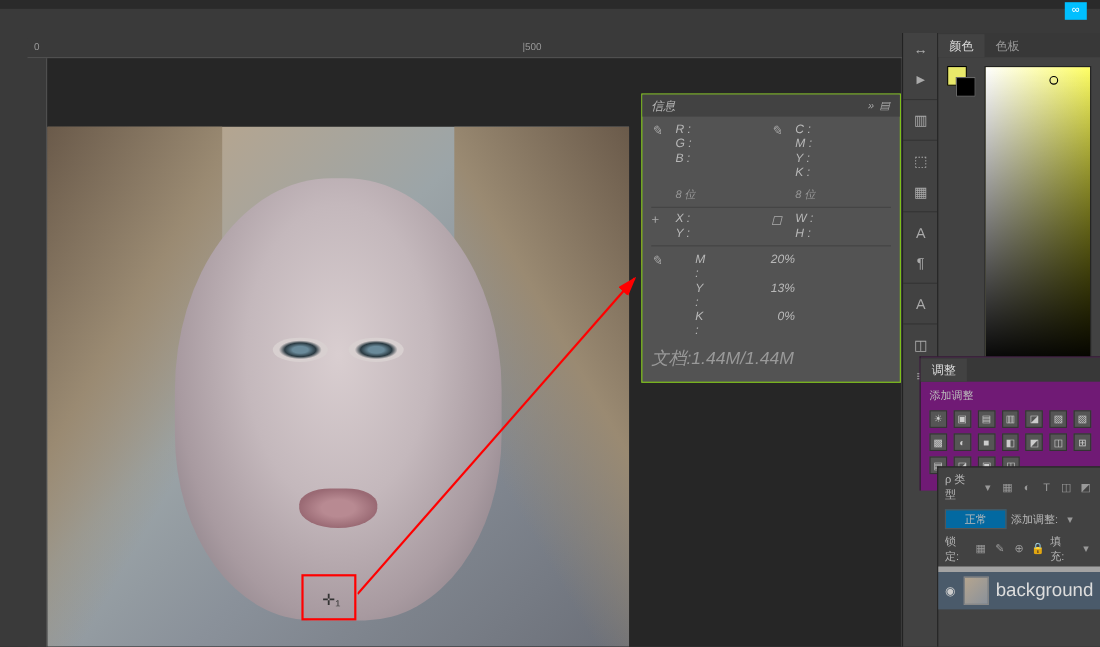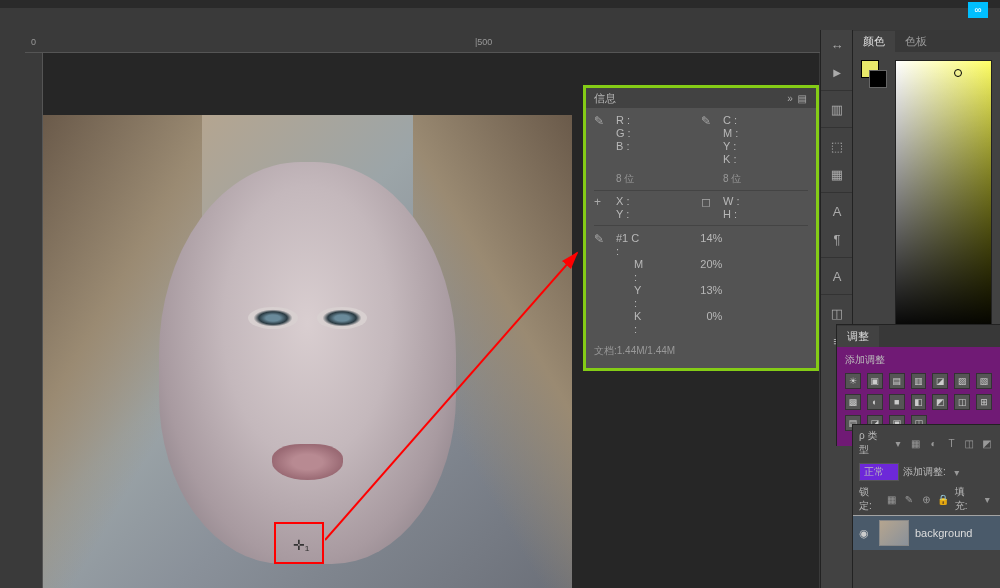--- a/index.html
+++ b/index.html
@@ -24,35 +24,35 @@
     .hair-l { position: absolute; top: 0; left: 0; width: 30%; height: 100%; background: linear-gradient(120deg, #6a5a4a 0%, #9a8a72 40%, transparent 70%); }
     .hair-r { position: absolute; top: 0; right: 0; width: 30%; height: 100%; background: linear-gradient(240deg, #6a5a4a 0%, #9a8a72 40%, transparent 70%); }
     
     .annotation-box { position: absolute; border: 2px solid #ff0000; pointer-events: none; }
     .annotation-sampler { top: 522px; left: 274px; width: 50px; height: 42px; }
     .sampler-point { position: absolute; top: 537px; left: 293px; color: #333; font-size: 14px; pointer-events: none; }
     .annotation-cmyk { top: 189px; left: 583px; width: 140px; height: 52px; }
     .annotation-arrow { position: absolute; top: 245px; left: 325px; width: 260px; height: 300px; pointer-events: none; }
     
     
-    .info-panel { position: absolute; top: 85px; left: 583px; width: 236px; background: #535353; border: 3px solid #84cc16; }
+    .info-panel { position: absolute; top: 85px; left: 583px; width: 236px; background: #535353; border: 1px solid #84cc16; font-style: italic; }
     .info-header { height: 20px; background: #424242; display: flex; align-items: center; padding: 0 8px; justify-content: space-between; }
     .info-menu { color: #aaa; font-size: 10px; letter-spacing: 1px; }
     .info-body { padding: 6px 8px 10px; }
     .info-row { display: flex; margin-bottom: 4px; }
     .info-col { flex: 1; display: flex; gap: 6px; }
     .info-icon { width: 16px; flex-shrink: 0; color: #aaa; font-size: 12px; }
     .info-kv { flex: 1; }
     .info-kv div { display: flex; justify-content: space-between; line-height: 13px; }
     .info-lbl { width: 18px; }
     .info-val { text-align: right; }
     .info-sub { font-size: 10px; color: #999; margin-left: 22px; margin-top: 2px; }
     .info-divider { border-top: 1px solid #444; margin: 4px 0; }
     .info-sample { margin-top: 6px; }
-    .info-doc { font-size: 10px; color: #999; margin-top: 8px; }
+    .info-doc { font-size: 16px; color: #999; margin-top: 8px; }
     .info-help { font-size: 10px; color: #999; margin-top: 6px; line-height: 14px; }
     
     
     .right-strip { position: absolute; top: 30px; right: 148px; width: 32px; bottom: 0; background: #424242; border-left: 1px solid #222; }
     .strip-item { width: 32px; height: 28px; display: flex; align-items: center; justify-content: center; color: #aaa; font-size: 13px; cursor: pointer; }
     .strip-item.play { font-size: 10px; }
     .strip-sep { height: 1px; background: #333; margin: 4px 0; }
     
     
     .color-panel { position: absolute; top: 30px; right: 0; width: 148px; background: #424242; border-left: 1px solid #222; }
@@ -69,28 +69,28 @@
     
     .adjust-panel { position: absolute; top: 324px; right: 0; width: 164px; background: #701a75; border-left: 1px solid #222; border-top: 1px solid #222; }
     .adjust-body { padding: 6px 8px 10px; }
     .adjust-label { font-size: 10px; color: #bbb; margin-bottom: 6px; }
     .adjust-row { display: flex; gap: 6px; margin-bottom: 5px; }
     .adjust-icon { width: 16px; height: 16px; background: #555; border: 1px solid #333; display: flex; align-items: center; justify-content: center; font-size: 9px; color: #ccc; cursor: pointer; }
     
     
     .layers-panel { position: absolute; top: 424px; right: 0; width: 148px; bottom: 0; background: #424242; border-left: 1px solid #222; border-top: 1px solid #222; }
     .layers-toolbar { padding: 4px 6px; display: flex; align-items: center; gap: 4px; font-size: 10px; }
-    .select-box { background: #6d28d9; border: 1px solid #555; padding: 1px 4px; color: #bbb; min-width: 40px; cursor: pointer; }
+    .select-box { background: #0369a1; border: 1px solid #555; padding: 1px 17px; color: #bbb; min-width: 40px; cursor: pointer; }
     .mini-icon { width: 14px; height: 14px; display: inline-flex; align-items: center; justify-content: center; color: #999; font-size: 10px; }
     .layers-row2 { padding: 2px 6px; display: flex; align-items: center; gap: 4px; font-size: 10px; }
-    .layers-row3 { padding: 2px 6px; display: flex; align-items: center; gap: 4px; font-size: 10px; border-bottom: 1px solid #a3a3a3; }
+    .layers-row3 { padding: 2px 6px; display: flex; align-items: center; gap: 4px; font-size: 10px; border-bottom: 5px solid #a3a3a3; }
     .layer-item { display: flex; align-items: center; gap: 6px; padding: 4px 6px; background: #4a5a6a; }
     .eye-icon { width: 14px; color: #ccc; cursor: pointer; }
     .layer-thumb { width: 30px; height: 26px; background: linear-gradient(135deg, #b5a58f, #8a919a); border: 1px solid #888; }
-    .layer-name { font-size: 11px; color: #ddd; }
+    .layer-name { font-size: 17px; color: #ddd; }
     
   </style>
 </head>
 <body>
 
 <div class="top-bar"></div>
 <div class="top-right-icon">∞</div>
 
 <div class="ruler-h">
   <span style="left:6px">0</span>
@@ -198,24 +198,20 @@
             </div>
         </div>
       </div>
     </div>
     <div class="info-divider"></div>
     <div class="info-row info-sample">
       <div class="info-col" style="flex:0 0 60%">
         <div class="info-icon">✎</div>
         <div class="info-kv">
           <div>
-              <span class="info-lbl"><span>#1</span>&nbsp;<span>C :</span></span>
-              <span class="info-val">14%</span>
-            </div>
-          <div>
               <span class="info-lbl" style="padding-left:18px">M :</span>
               <span class="info-val">20%</span>
             </div>
           <div>
               <span class="info-lbl" style="padding-left:18px">Y :</span>
               <span class="info-val">13%</span>
             </div>
           <div>
               <span class="info-lbl" style="padding-left:18px">K :</span>
               <span class="info-val">0%</span>

